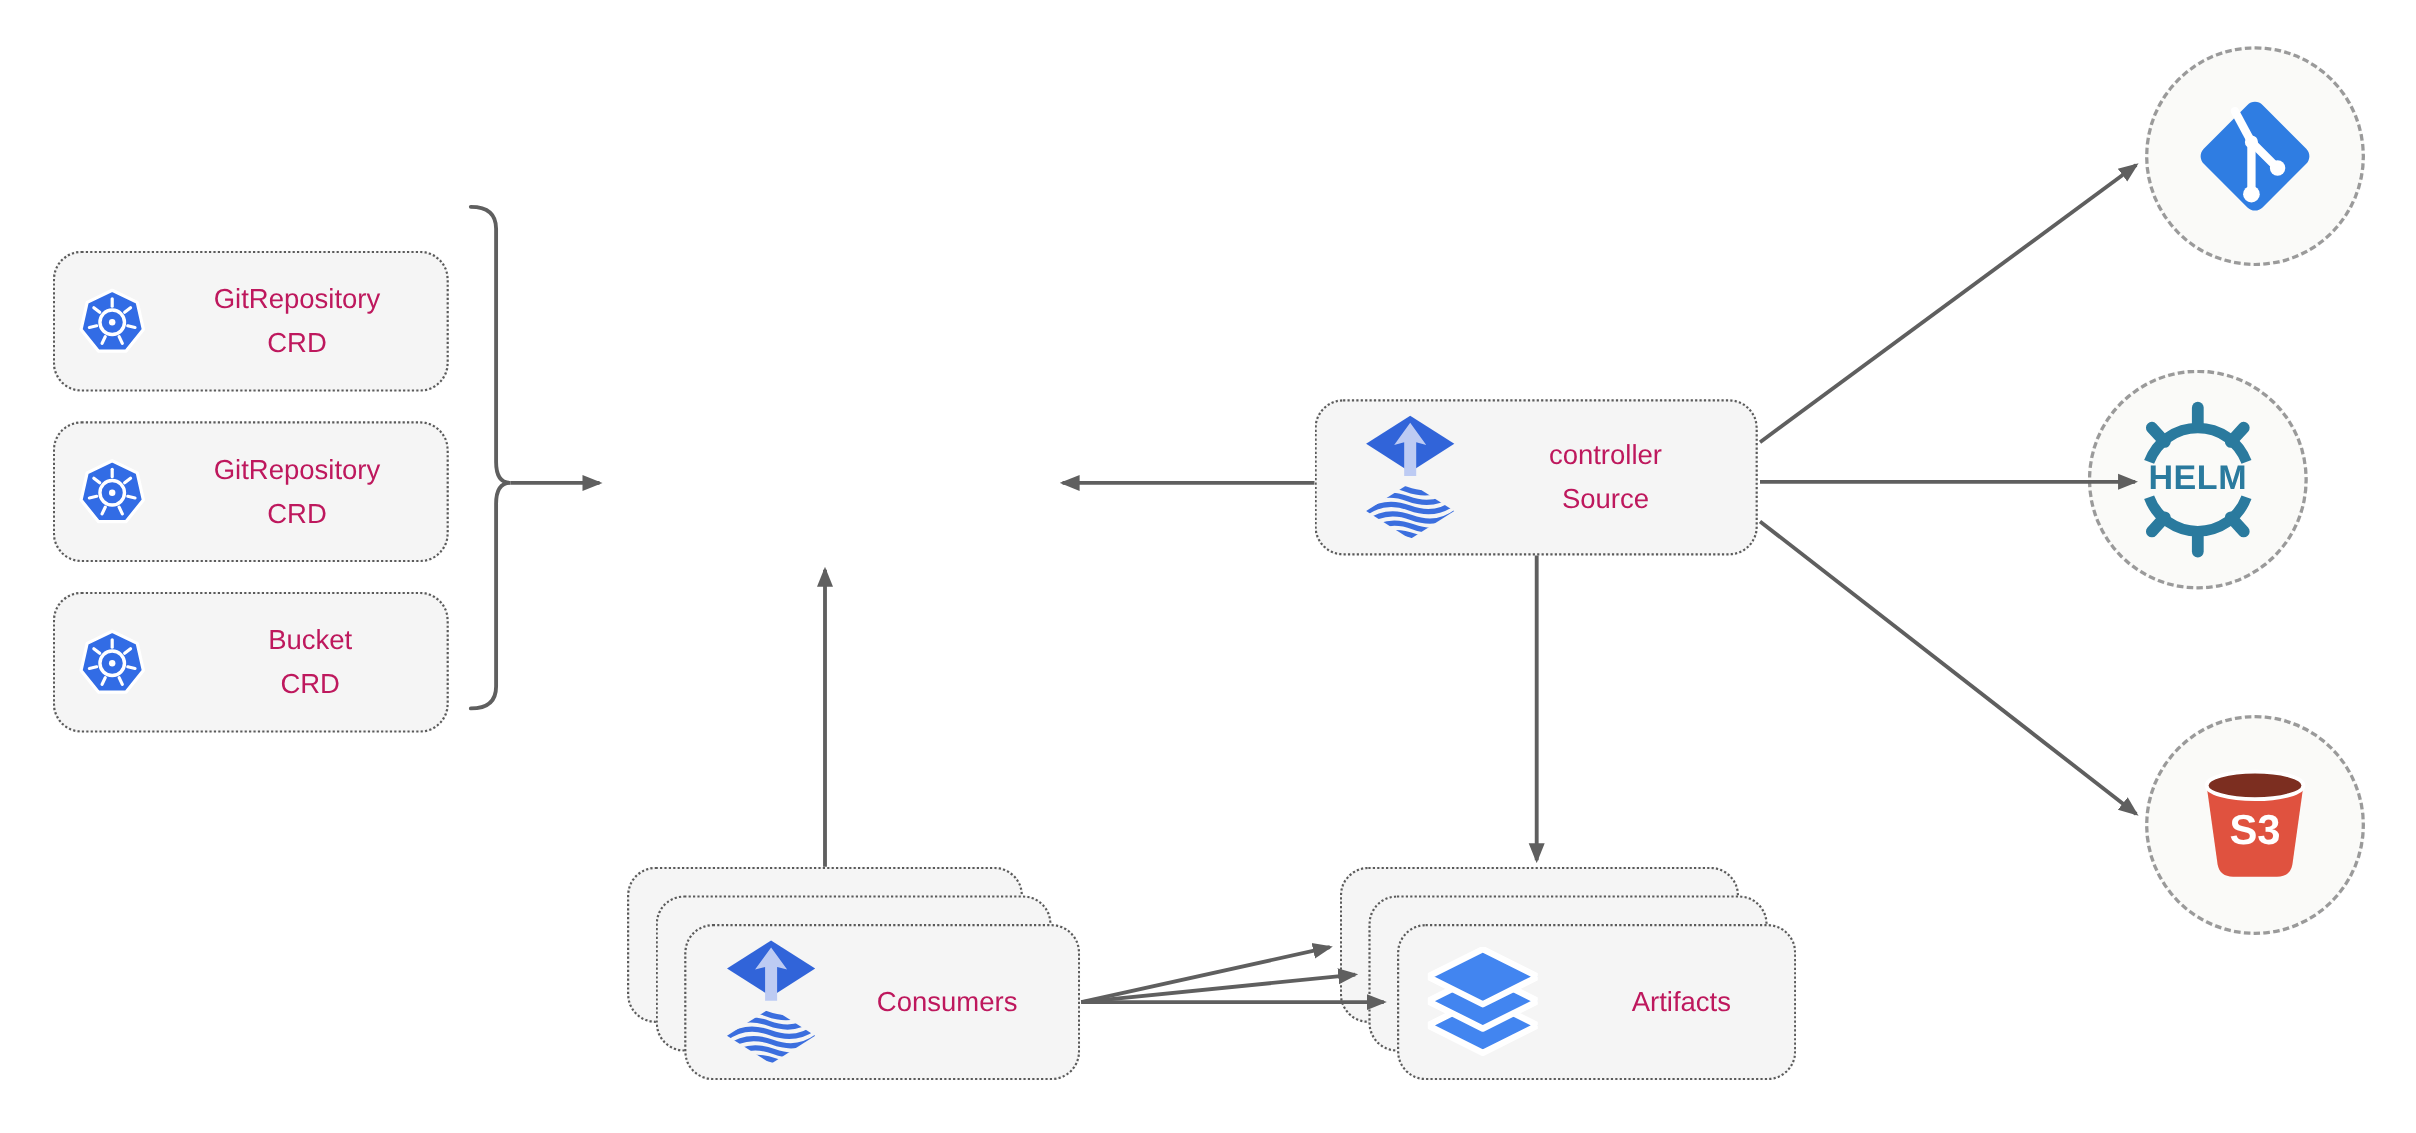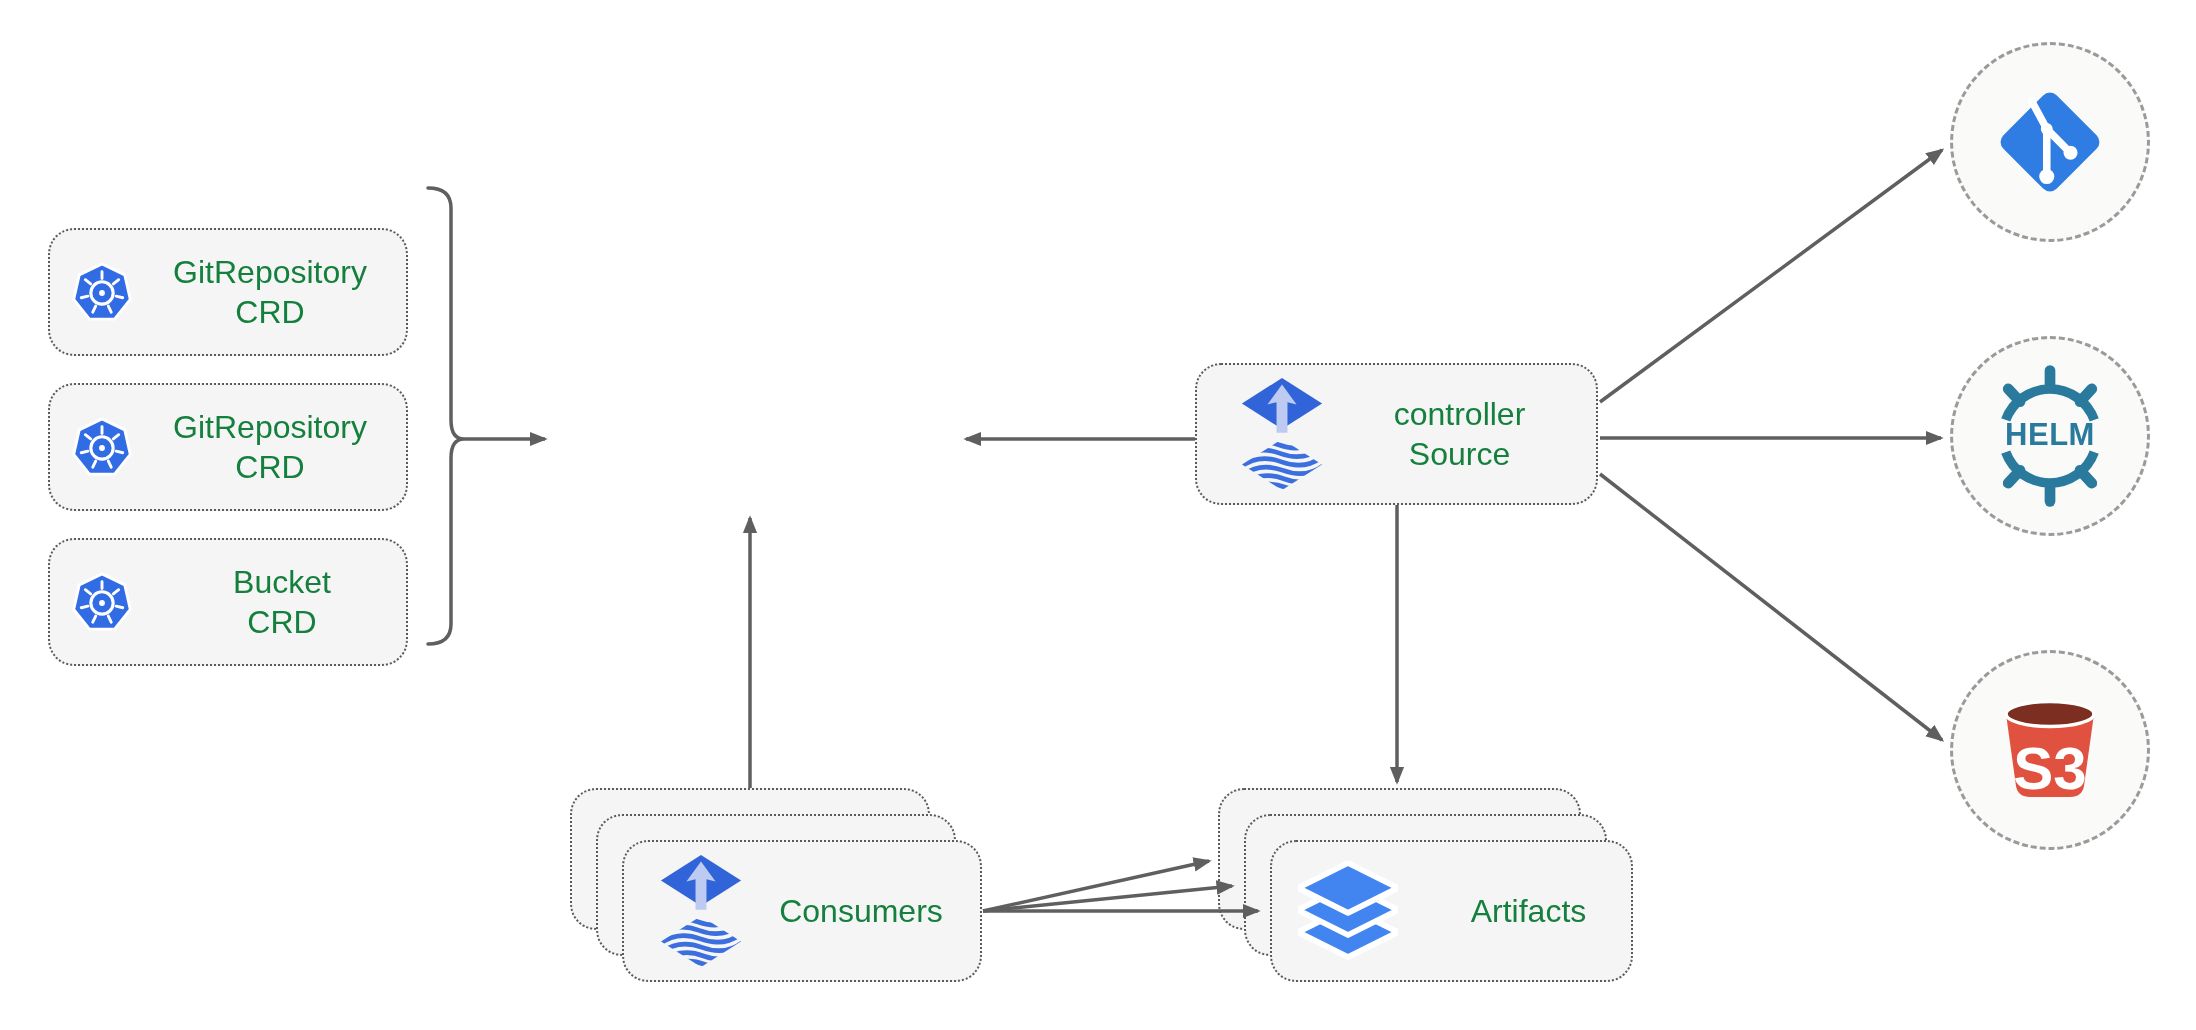--- a/index.html
+++ b/index.html
@@ -8,42 +8,42 @@
     font-family:"Liberation Sans","DejaVu Sans",sans-serif;color:#111111;
   }
   
   .node{
     position:absolute;box-sizing:border-box;background:#f5f5f5;
     border:2.5px dotted #5a5a5a;border-radius:26px;
     display:flex;align-items:center;
   }
   .node .icon-wrap{flex:0 0 auto;display:flex;align-items:center;justify-content:center;}
   .node .label{
-    flex:1 1 auto;text-align:center;font-size:32px;line-height:40px;color:#15803d;
+    flex:1 1 auto;text-align:center;font-size:25px;line-height:40px;color:#be185d;
   }
   .node .label span{display:block;}
   
   .stack-card{
     position:absolute;box-sizing:border-box;background:#f5f5f5;
     border:2.5px dotted #5a5a5a;border-radius:26px;
   }
   
   .disc{
     position:absolute;box-sizing:border-box;width:200px;height:200px;border-radius:50%;
     background:#fafaf8;border:3px dashed #9a9a9a;
     display:flex;align-items:center;justify-content:center;
   }
   .disc-inner{position:relative;width:150px;height:150px;display:flex;align-items:center;justify-content:center;}
   .helm-text{
     position:absolute;left:0;top:50%;width:100%;transform:translateY(-54%);
     text-align:center;font-size:31px;font-weight:bold;letter-spacing:0.5px;color:#2a7a9e;
   }
   .s3-text{
     position:absolute;left:0;top:59px;width:100%;text-align:center;
-    font-size:60px;font-weight:bold;color:#ffffff;
+    font-size:38px;font-weight:bold;color:#ffffff;
   }
   
   svg.edges{position:absolute;left:0;top:0;z-index:5;pointer-events:none;}
   .edge{stroke:#5f5f5f;stroke-width:3.5;fill:none;}
   .bracket{stroke:#5f5f5f;stroke-width:3.5;fill:none;stroke-linecap:round;}
 </style>
 </head>
 <body>
 
 <div class="canvas">
@@ -225,21 +225,21 @@
           <line x1="47" y1="38" x2="69" y2="60"></line>
           <line x1="47" y1="38" x2="47" y2="82"></line>
         </g>
         <circle cx="47" cy="38" r="5.5" fill="#ffffff"></circle>
         <circle cx="69" cy="60" r="6.5" fill="#ffffff"></circle>
         <circle cx="47" cy="82" r="7" fill="#ffffff"></circle>
       </svg>
     </div>
   </div>
 
-  <div class="disc" style="left:1950px;top:336px;">
+  <div class="disc" style="left:1898px;top:336px;">
     <div class="disc-inner">
       <svg width="150" height="150" viewBox="0 0 140 140">
         <g stroke="#2a7a9e" fill="none">
           <path d="M28.7 55 A44 44 0 0 1 111.3 55" stroke-width="9"></path>
           <path d="M28.7 85 A44 44 0 0 0 111.3 85" stroke-width="9"></path>
           <g stroke-width="10" stroke-linecap="round">
             <line x1="70" y1="24" x2="70" y2="9"></line>
             <line x1="98" y1="38" x2="109" y2="26"></line>
             <line x1="42" y1="38" x2="31" y2="26"></line>
             <line x1="70" y1="116" x2="70" y2="131"></line>

